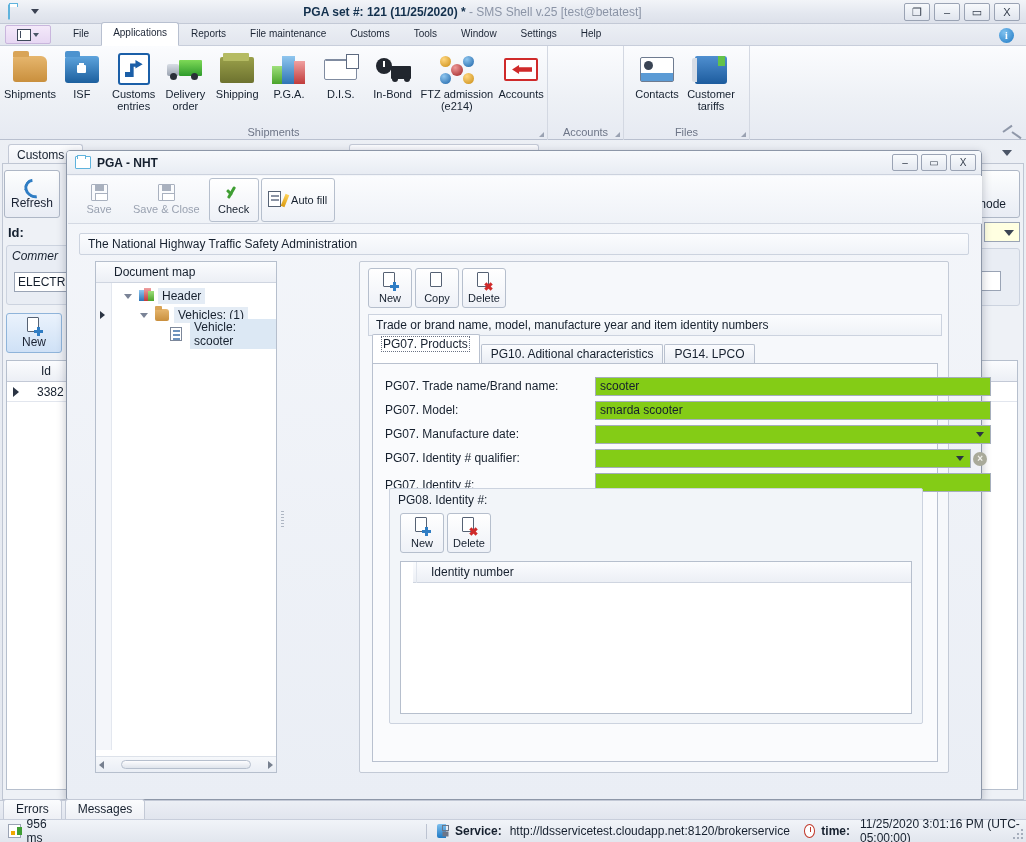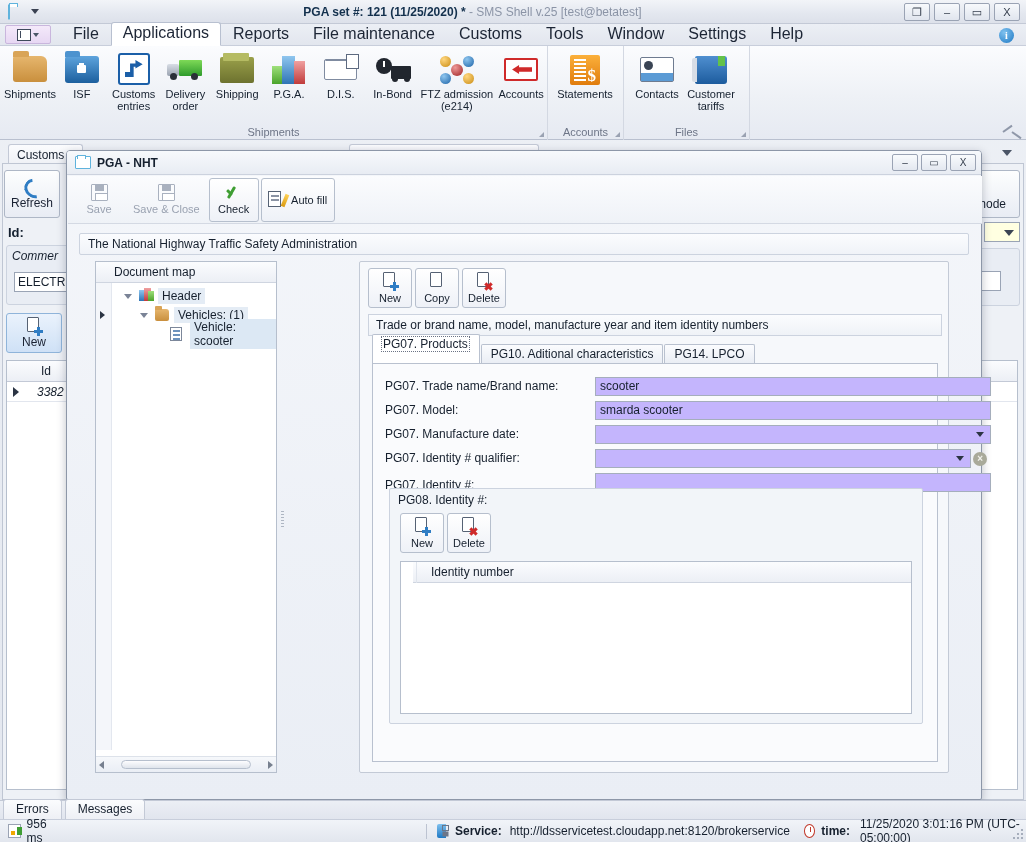--- a/index.html
+++ b/index.html
@@ -63,21 +63,21 @@
     width:46px;height:19px;margin-left:5px;margin-bottom:1px;
     background:linear-gradient(#f4e9fa,#e7d7f3);
     border:1px solid #c9b6dd;border-radius:2px;
     display:flex;align-items:center;justify-content:center;gap:2px;
   }
   .ml-box{width:14px;height:12px;border:1.3px solid #3f4a5c;background:#fff;position:relative;}
   .ml-box::after{content:"";position:absolute;left:2px;top:1.5px;width:5px;height:7px;border-left:1.3px solid #3f4a5c;}
   .ml-caret{width:0;height:0;border-left:3px solid transparent;border-right:3px solid transparent;border-top:4px solid #4a5567;}
   .menu-items{display:flex;align-items:flex-end;margin-left:10px;height:22px;}
   .menu-item{
-    padding:3px 11px 4px 11px; font-size:16px; color:#1c2535; line-height:14px; cursor:default;
+    padding:3px 11px 4px 11px; font-size:10px; color:#1c2535; line-height:14px; cursor:default;
     border:1px solid transparent; border-bottom:none;
   }
   .menu-item.active{
     background:#ffffff;border:1px solid #b8c0d0;border-bottom:1px solid #ffffff;
     border-radius:3px 3px 0 0; margin-bottom:-1px; padding-bottom:5px;
   }
   .info-ico{
     position:absolute;right:12px;top:28px;width:15px;height:15px;border-radius:50%;
     background:radial-gradient(circle at 35% 30%,#7fc1ef,#1f79c4);
     color:#fff;font-size:10px;font-weight:bold;font-family:"Liberation Serif",serif;
@@ -360,21 +360,21 @@
   .ftab.active{background:#ffffff;height:30px;padding-left:8px;}
   .ftab .ul{position:absolute;left:1px;right:1px;bottom:-2px;height:2.5px;background:#c00000;}
   .ftab.active .dotted{border:1px dotted #6a7policy;border:1px dotted #6a7384;padding:0 1px;}
   .tabpage{
     position:absolute;left:12px;top:101px;width:566px;height:399px;
     background:#fafbfd;border:1px solid #b9c1cf;
   }
   .frow{position:absolute;left:12px;height:20px;display:flex;align-items:center;}
   .frow .flbl{width:210px;font-size:12px;color:#16202e;}
   .fin{
-    width:396px;height:19px;background:#c4b5fd;border:1px solid #a5aebc;
+    width:396px;height:19px;background:#84cc16;border:1px solid #a5aebc;
     font-size:12px;color:#16202e;padding:1px 4px;display:flex;align-items:center;
   }
   .fin.combo{position:relative;padding-right:20px;}
   .fin .cdn{position:absolute;right:6px;top:6px;width:0;height:0;border-left:4px solid transparent;border-right:4px solid transparent;border-top:5px solid #2b3443;}
   .fclear{
     position:absolute;right:-17px;top:2px;width:14px;height:14px;border-radius:50%;background:#a9aa9a;
     color:#f2f2ec;font-size:10px;line-height:14px;text-align:center;font-weight:bold;
   }
   .gbox{
     position:absolute;left:16px;top:124px;width:534px;height:236px;
@@ -552,28 +552,20 @@
               <span class="ic-draw"></span>
             </span>
           <span class="lbl">Accounts</span>
         </div>
       </div>
       <div class="gcaption">Shipments</div>
       <div class="gdial"></div>
     </div>
 
     <div class="rgroup" style="left:548px;width:76px;">
-      <div class="rbtns" style="padding-left:10px;">
-        <div class="rbtn">
-          <span class="ricon">
-              <span class="ic-stmt"></span>
-            </span>
-          <span class="lbl">Statements</span>
-        </div>
-      </div>
       <div class="gcaption">Accounts</div>
       <div class="gdial"></div>
     </div>
 
     <div class="rgroup" style="left:624px;width:126px;">
       <div class="rbtns" style="padding-left:6px;">
         <div class="rbtn">
           <span class="ricon">
               <span class="ic-cont"></span>
             </span>
@@ -612,21 +604,21 @@
         <i class="pl"></i>
       </span>
     <span style="font-size:12px;">New</span>
   </div>
   <div class="bg-grid">
     <div class="bg-grid-hdr">
       <span class="cell" style="left:34px;">Id</span>
     </div>
     <div class="bg-grid-row">
       <span class="ind"></span>
-      <span class="cell" style="left:30px;font-style:italic;">3382</span>
+      <span class="cell" style="left:30px;">3382</span>
       <span class="cell" style="left:968px;">01</span>
     </div>
   </div>
   <div class="bg-right-caret"></div>
   <div class="bg-right-mode">mode</div>
   <div class="bg-right-combo">
       <i class="cc"></i>
     </div>
   <div class="bg-right-box">
       <span class="inner"></span>

